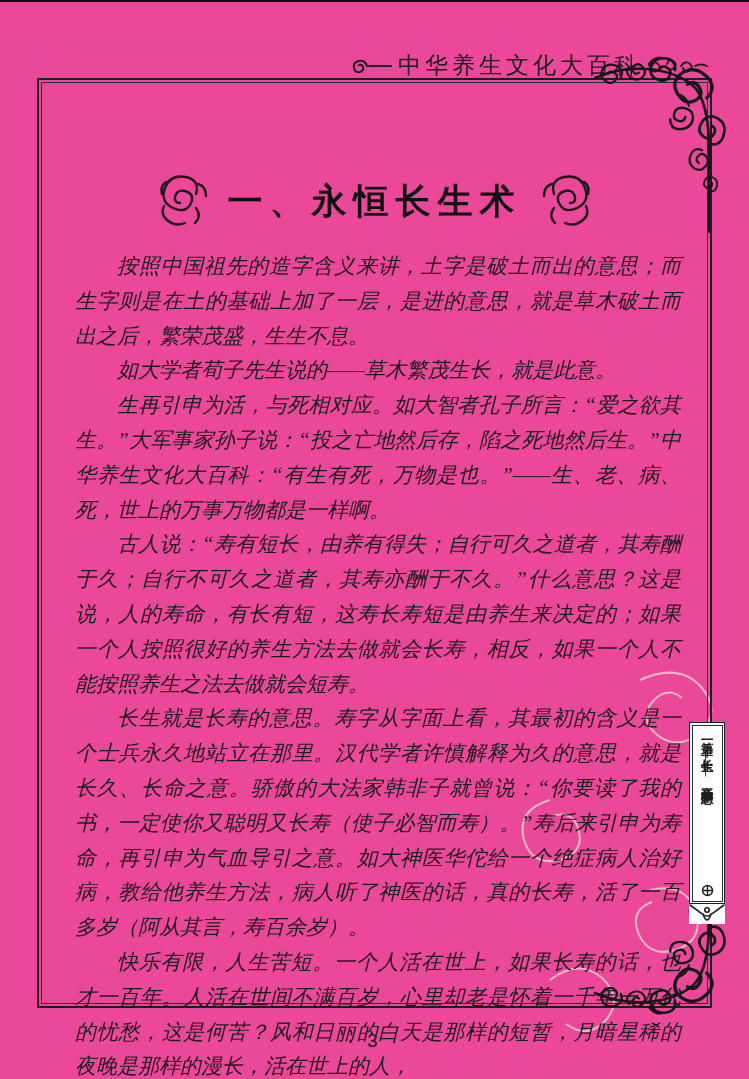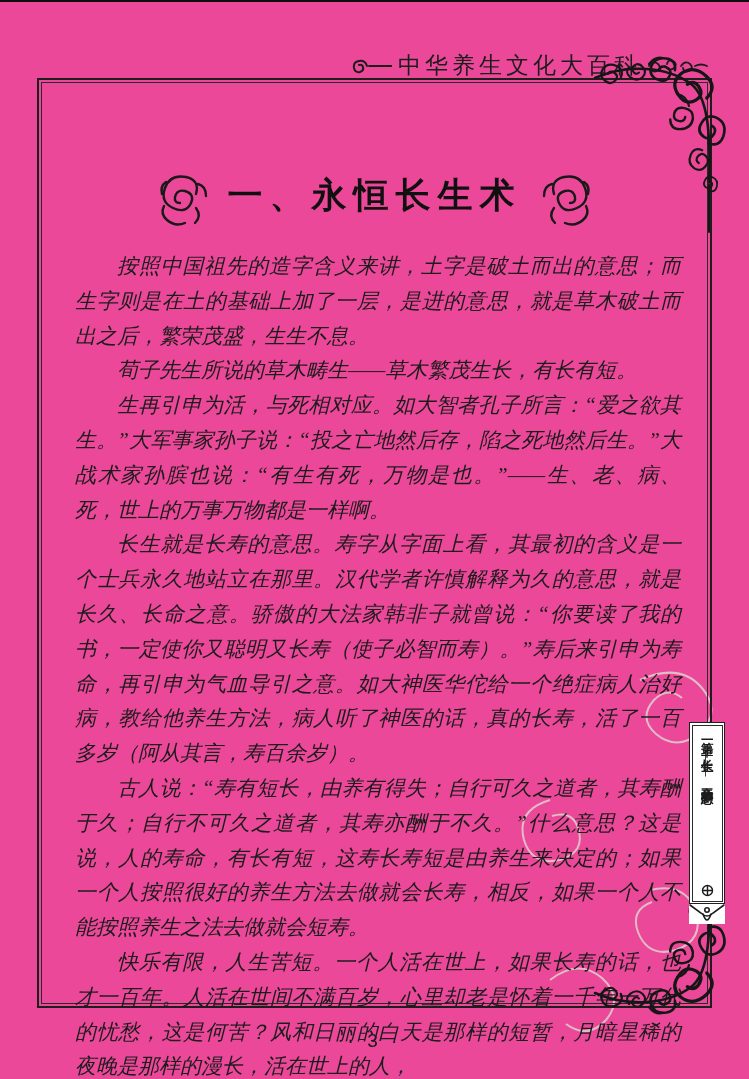--- a/index.html
+++ b/index.html
@@ -34,21 +34,21 @@
     border: 2.5px solid #1e1e1e;
     z-index: 1;
   }
   .frame-inner {
     position: absolute; inset: 2px;
     border: 1px solid #2b2b2b;
   }
   
   .chapter-row {
     position: absolute; top: 172px; left: 0; width: 749px;
-    display: flex; justify-content: center; gap: 18px;
+    display: flex; align-items: center; justify-content: center; gap: 18px;
     z-index: 3;
     font-family: Liberation Serif, serif;
   }
   .chapter-title {
     font-size: 35px; font-weight: bold; letter-spacing: 7px;
     white-space: nowrap; color: #101010;
   }
   
   .body-text {
     position: absolute; top: 249px; left: 75px; width: 606px;
@@ -159,24 +159,24 @@
     </svg>
     <span class="chapter-title">一、永恒长生术</span>
     <svg width="54" height="58" viewBox="0 0 54 58" fill="none" stroke="#191919" stroke-width="2.4" stroke-linecap="round" style="transform:scaleX(-1)">
       <path d="M40,22 Q44,8 30,5 Q14,2 9,16 Q4,30 17,36 Q30,42 35,31 Q39,22 29,19 Q21,17 19,25 Q18,31 24,31"></path>
       <path d="M10,10 q-6,4 -4,12 M8,34 q-4,8 3,14 q8,7 18,3 M40,36 q6,8 -1,15 M42,12 q8,2 8,12"></path>
     </svg>
   </div>
 
   <div class="body-text">
     <p>按照中国祖先的造字含义来讲，土字是破土而出的意思；而生字则是在土的基础上加了一层，是进的意思，就是草木破土而出之后，繁荣茂盛，生生不息。</p>
-    <p>荀子先生所说的草木畴生——草木繁茂生长，有长有短。</p>
-    <p>生再引申为活，与死相对应。如大智者孔子所言：“爱之欲其生。”大军事家孙子说：“投之亡地然后存，陷之死地然后生。”大战术家孙膑也说：“有生有死，万物是也。”——生、老、病、死，世上的万事万物都是一样啊。</p>
+    <p>如大学者荀子先生说的——草木繁茂生长，就是此意。</p>
+    <p>生再引申为活，与死相对应。如大智者孔子所言：“爱之欲其生。”大军事家孙子说：“投之亡地然后存，陷之死地然后生。”中华养生文化大百科：“有生有死，万物是也。”——生、老、病、死，世上的万事万物都是一样啊。</p>
+    <p>古人说：“寿有短长，由养有得失；自行可久之道者，其寿酬于久；自行不可久之道者，其寿亦酬于不久。”什么意思？这是说，人的寿命，有长有短，这寿长寿短是由养生来决定的；如果一个人按照很好的养生方法去做就会长寿，相反，如果一个人不能按照养生之法去做就会短寿。</p>
     <p>长生就是长寿的意思。寿字从字面上看，其最初的含义是一个士兵永久地站立在那里。汉代学者许慎解释为久的意思，就是长久、长命之意。骄傲的大法家韩非子就曾说：“你要读了我的书，一定使你又聪明又长寿（使子必智而寿）。”寿后来引申为寿命，再引申为气血导引之意。如大神医华佗给一个绝症病人治好病，教给他养生方法，病人听了神医的话，真的长寿，活了一百多岁（阿从其言，寿百余岁）。</p>
-    <p>古人说：“寿有短长，由养有得失；自行可久之道者，其寿酬于久；自行不可久之道者，其寿亦酬于不久。”什么意思？这是说，人的寿命，有长有短，这寿长寿短是由养生来决定的；如果一个人按照很好的养生方法去做就会长寿，相反，如果一个人不能按照养生之法去做就会短寿。</p>
     <p>快乐有限，人生苦短。一个人活在世上，如果长寿的话，也才一百年。人活在世间不满百岁，心里却老是怀着一千年一万代的忧愁，这是何苦？风和日丽的白天是那样的短暂，月暗星稀的夜晚是那样的漫长，活在世上的人，</p>
   </div>
 
   <div class="side-tab">
     <div class="tab-box">
       <div class="tab-box-inner">
         <span class="tab-label">第一章　长生——帝王的梦想</span>
         <svg width="13" height="13" viewBox="0 0 13 13" fill="none" stroke="#1c1c1c" stroke-width="1.4">
           <circle cx="6.5" cy="6.5" r="5"></circle>
           <path d="M6.5,1.5 V11.5 M1.5,6.5 H11.5"></path>

